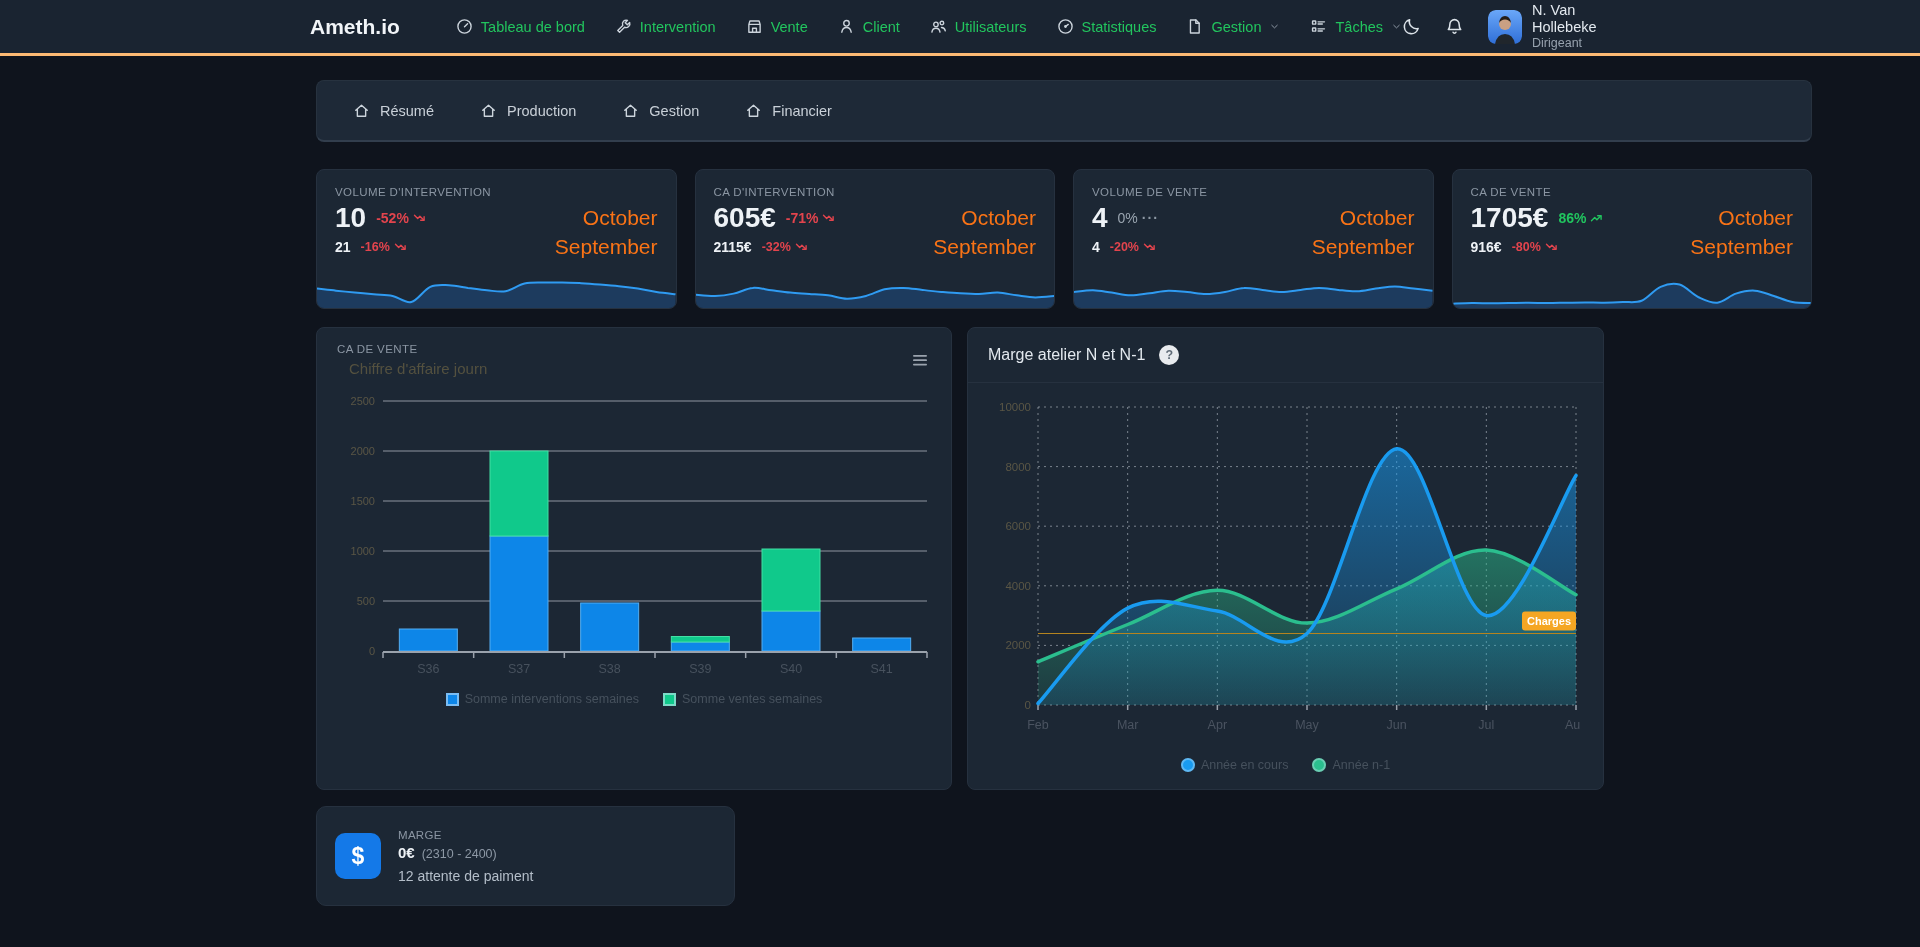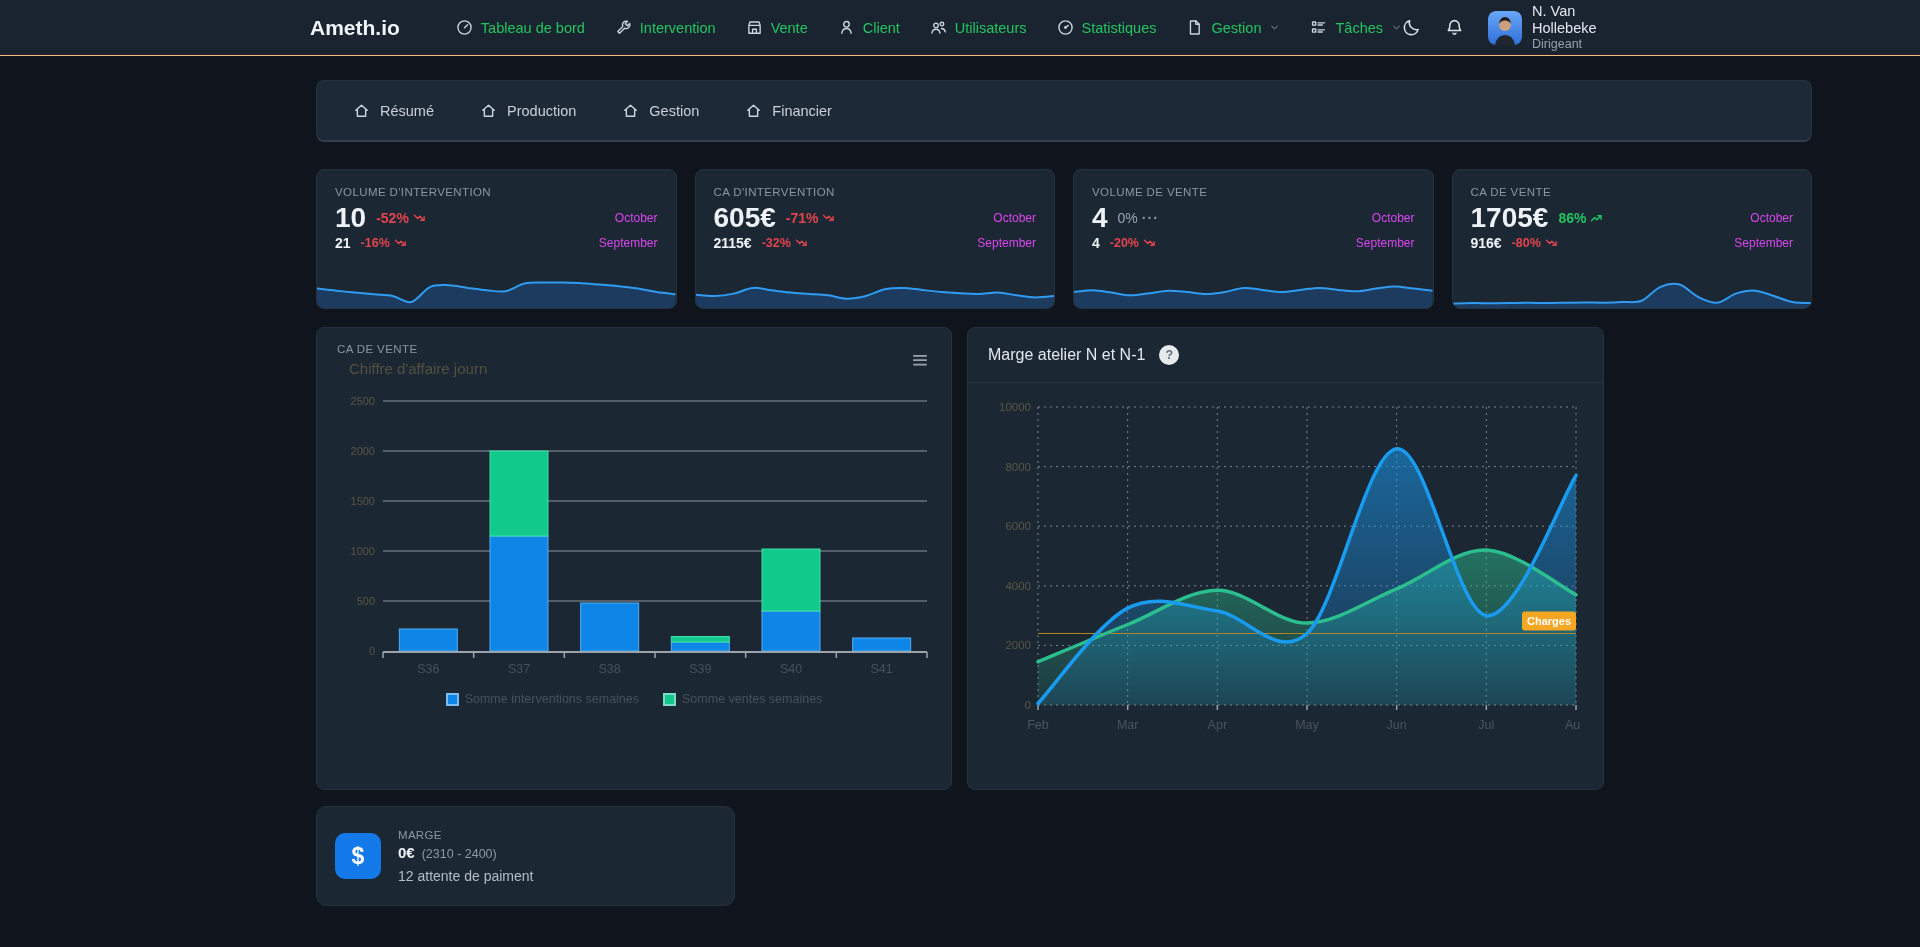--- a/index.html
+++ b/index.html
@@ -1,20 +1,20 @@
 <!DOCTYPE html>
 <html><head>
 <meta charset="utf-8">
 <style>
   html,body{margin:0;padding:0}
   body{width:1920px;height:947px;background:#0f141d;font-family:"Liberation Sans",sans-serif;color:#e8edf2;overflow:hidden;position:relative}
   svg{display:block}
   .ic{width:17px;height:17px;fill:none;stroke:#ccd4dc;stroke-width:1.3;stroke-linecap:round;stroke-linejoin:round;flex:none}
   
-  .navbar{height:56px;background:#1a2431;border-bottom:1px solid #fdba74;display:flex;align-items:center;padding:0 316px 0 310px;box-sizing:border-box}
+  .navbar{height:56px;background:#1a2431;border-bottom:3px solid #fdba74;display:flex;align-items:center;padding:0 316px 0 310px;box-sizing:border-box}
   .brand{font-size:21px;font-weight:bold;color:#f2f5f8;margin-right:56px;cursor:pointer}
   .nav-items{display:flex;align-items:center;gap:30px}
   .nav-item{display:flex;align-items:center;gap:8px;color:#22c55e;font-size:14.5px;cursor:pointer;white-space:nowrap}
   .nav-item .chev{width:11px;height:11px;stroke:#9aa5b1}
   .nav-right{margin-left:auto;display:flex;align-items:center;gap:24px}
   .icon-btn{background:none;border:none;padding:0;cursor:pointer;display:flex;align-items:center}
   .icon-btn .ic{width:19px;height:19px;stroke:#dbe2e8}
   .user-chip{display:flex;align-items:center;gap:10px;cursor:pointer}
   .avatar{width:34px;height:34px;border-radius:8px;overflow:hidden;flex:none}
   .user-name{font-size:14.5px;color:#e3e9ef;line-height:17px}
@@ -30,21 +30,21 @@
   .kpi-label{font-size:11.5px;letter-spacing:.4px;color:#8b96a3}
   .kpi-main{display:flex;align-items:center;margin-top:5px}
   .kpi-value{font-size:28px;font-weight:bold;color:#eef2f6;line-height:30px}
   .kpi-sub{display:flex;align-items:center;margin-top:2px}
   .kpi-value-sm{font-size:14px;font-weight:bold;color:#eef2f6}
   .delta{display:flex;align-items:center;gap:4px;margin-left:10px;font-size:14px;font-weight:bold}
   .delta.sm{font-size:12.5px}
   .delta.down{color:#e2444d}.delta.up{color:#21c55f}.delta.flat{color:#9aa5b0;font-weight:normal}
   .delta .tr{width:13px;height:12px;stroke:currentColor;fill:none;stroke-width:1.4;stroke-linecap:round;stroke-linejoin:round}
   .dots{letter-spacing:1px;color:#8d98a4;font-weight:bold}
-  .kpi-month{margin-left:auto;color:#d946ef;font-size:12px}
+  .kpi-month{margin-left:auto;color:#f97316;font-size:21px}
   .spark{position:absolute;left:0;right:0;bottom:0;width:100%;height:44px}
   
   .charts-row{margin-top:18px;display:grid;grid-template-columns:636px 637px;gap:15px}
   .chart-card{background:#1c2734;border:1px solid #26313f;border-radius:8px;height:463px;box-sizing:border-box;position:relative}
   .chart-head{padding:15px 20px 0}
   .chart-eyebrow{font-size:11.5px;letter-spacing:.4px;color:#8b96a3}
   .chart-subtitle{font-size:15px;font-weight:normal;color:#54513f;margin:5px 0 0 12px}
   .menu-icon{position:absolute;top:26px;right:22px;cursor:pointer}
   .menu-icon .ic{width:18px;height:14px;stroke:#9aa3ad;stroke-width:2}
   .legend-row{display:flex;justify-content:center;align-items:center;gap:24px;margin-top:1px}
@@ -408,20 +408,30 @@
             <path d="M48,308.51C62.9,292.6,107.8,228.5,137.7,213.1C167.6,197.8,197.4,211.9,227.3,216.1C257.2,220.4,287.1,265.5,317.0,238.5C346.9,211.4,376.8,56.7,406.7,53.7C436.6,50.7,466.4,216.1,496.3,220.6C526.2,225.1,571.1,103.9,586.0,80.5 L586,310 L48,310 Z" fill="url(#bgrad)"></path>
             <line x1="48" y1="238.48000000000002" x2="586" y2="238.48000000000002" stroke="#b5841f" stroke-width="1.2"></line>
             <path d="M48,266.79C62.9,260.6,107.8,241.5,137.7,229.5C167.6,217.6,197.4,195.5,227.3,195.3C257.2,195.0,287.1,228.3,317.0,228.1C346.9,227.8,376.8,205.9,406.7,193.8C436.6,181.6,466.4,154.0,496.3,155.0C526.2,156.0,571.1,192.3,586.0,199.7" fill="none" stroke="#2bbe8e" stroke-width="3.5" stroke-linecap="round"></path>
             <path d="M48,308.51C62.9,292.6,107.8,228.5,137.7,213.1C167.6,197.8,197.4,211.9,227.3,216.1C257.2,220.4,287.1,265.5,317.0,238.5C346.9,211.4,376.8,56.7,406.7,53.7C436.6,50.7,466.4,216.1,496.3,220.6C526.2,225.1,571.1,103.9,586.0,80.5" fill="none" stroke="#199bf0" stroke-width="3.5" stroke-linecap="round"></path>
             <g>
               <rect x="532" y="216.48000000000002" width="54" height="19" rx="3" fill="#f5a623"></rect>
               <text x="559" y="229.98000000000002" text-anchor="middle" font-size="11" font-weight="bold" fill="#ffffff">Charges</text>
             </g>
           </svg>
         </div>
+      <div class="legend-row">
+        <div class="legend-item">
+          <span class="legend-dot" style="background: rgb(25, 155, 240);"></span>
+          <span>Année en cours</span>
+        </div>
+        <div class="legend-item">
+          <span class="legend-dot" style="background: rgb(43, 190, 142);"></span>
+          <span>Année n-1</span>
+        </div>
+      </div>
     </div>
 
   </section>
 
   <section class="marge-card">
     <div class="dollar-icon">$</div>
     <div>
       <div class="marge-label">MARGE</div>
       <div class="marge-line">
         <span class="marge-value">0€</span>

